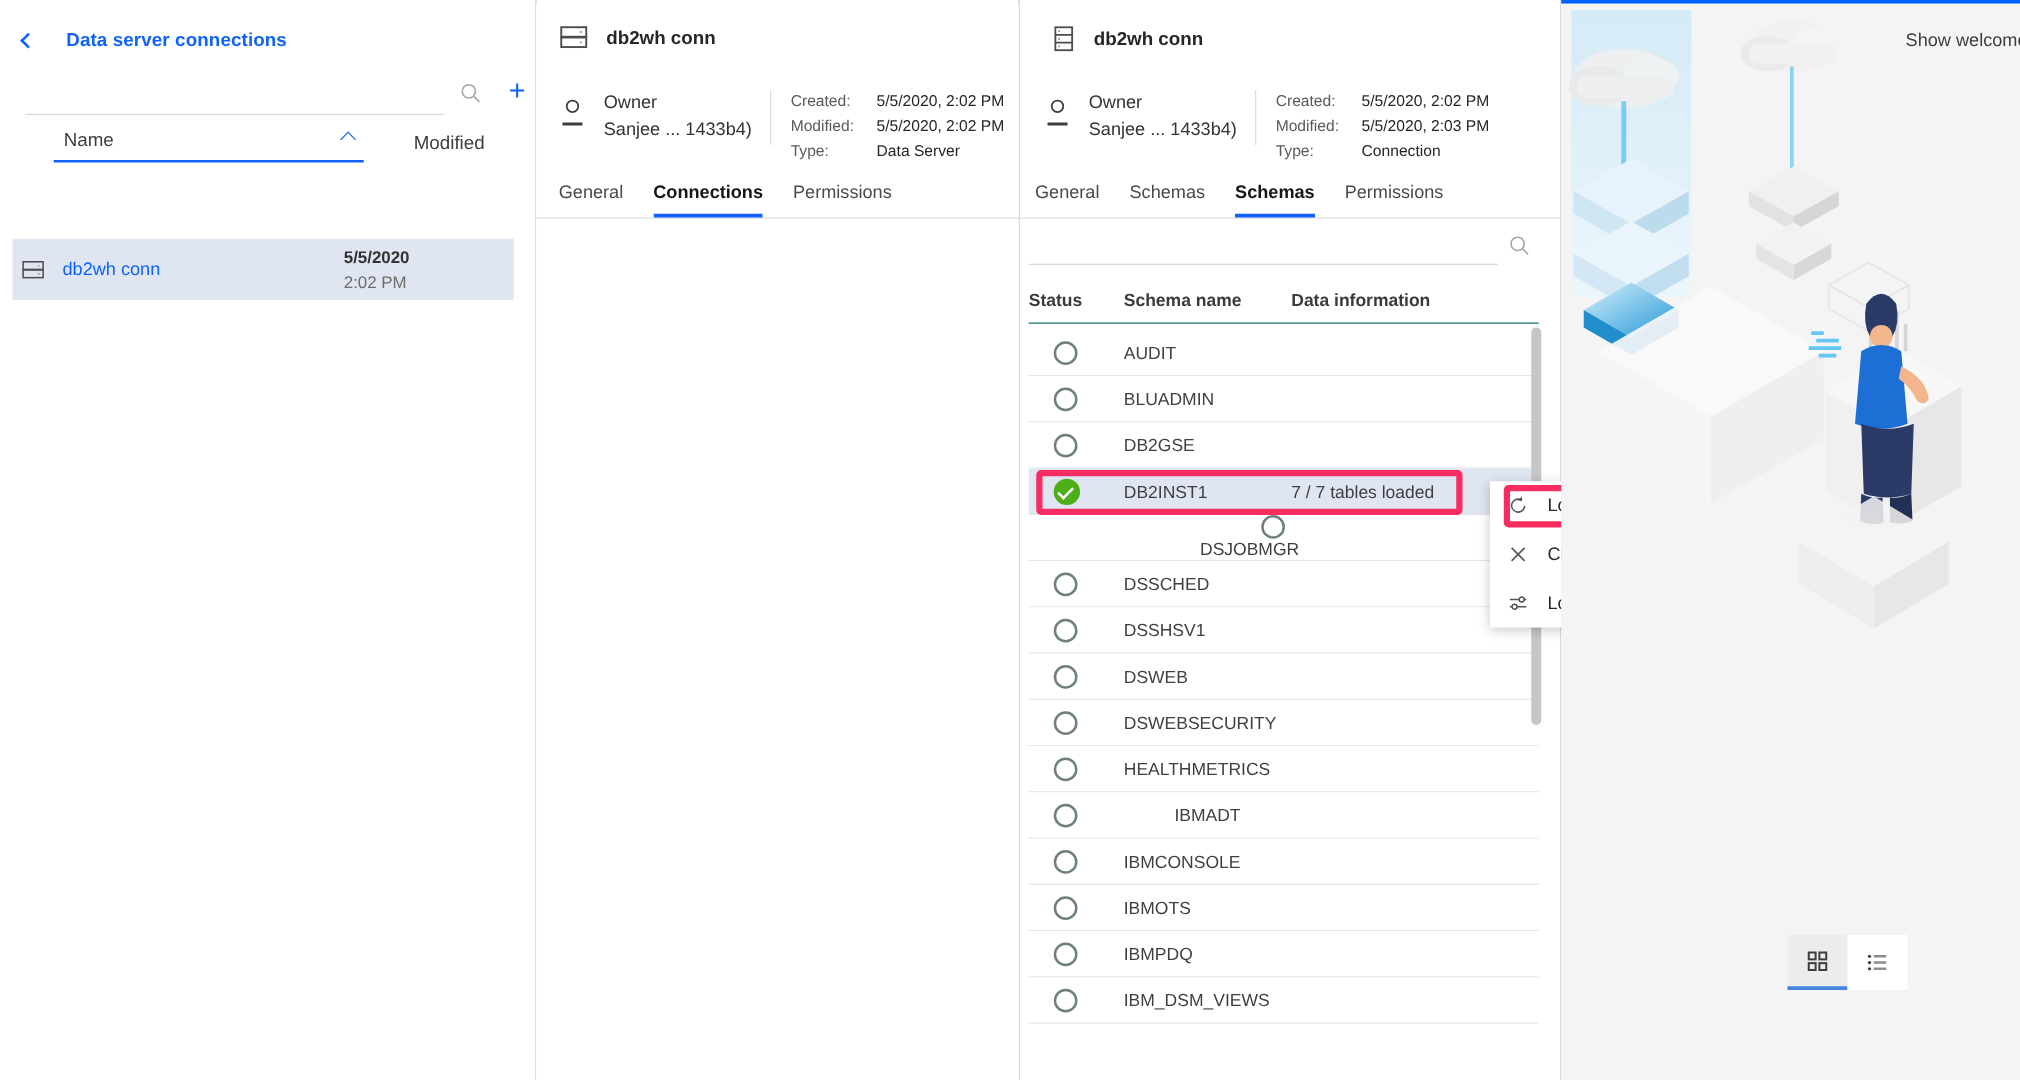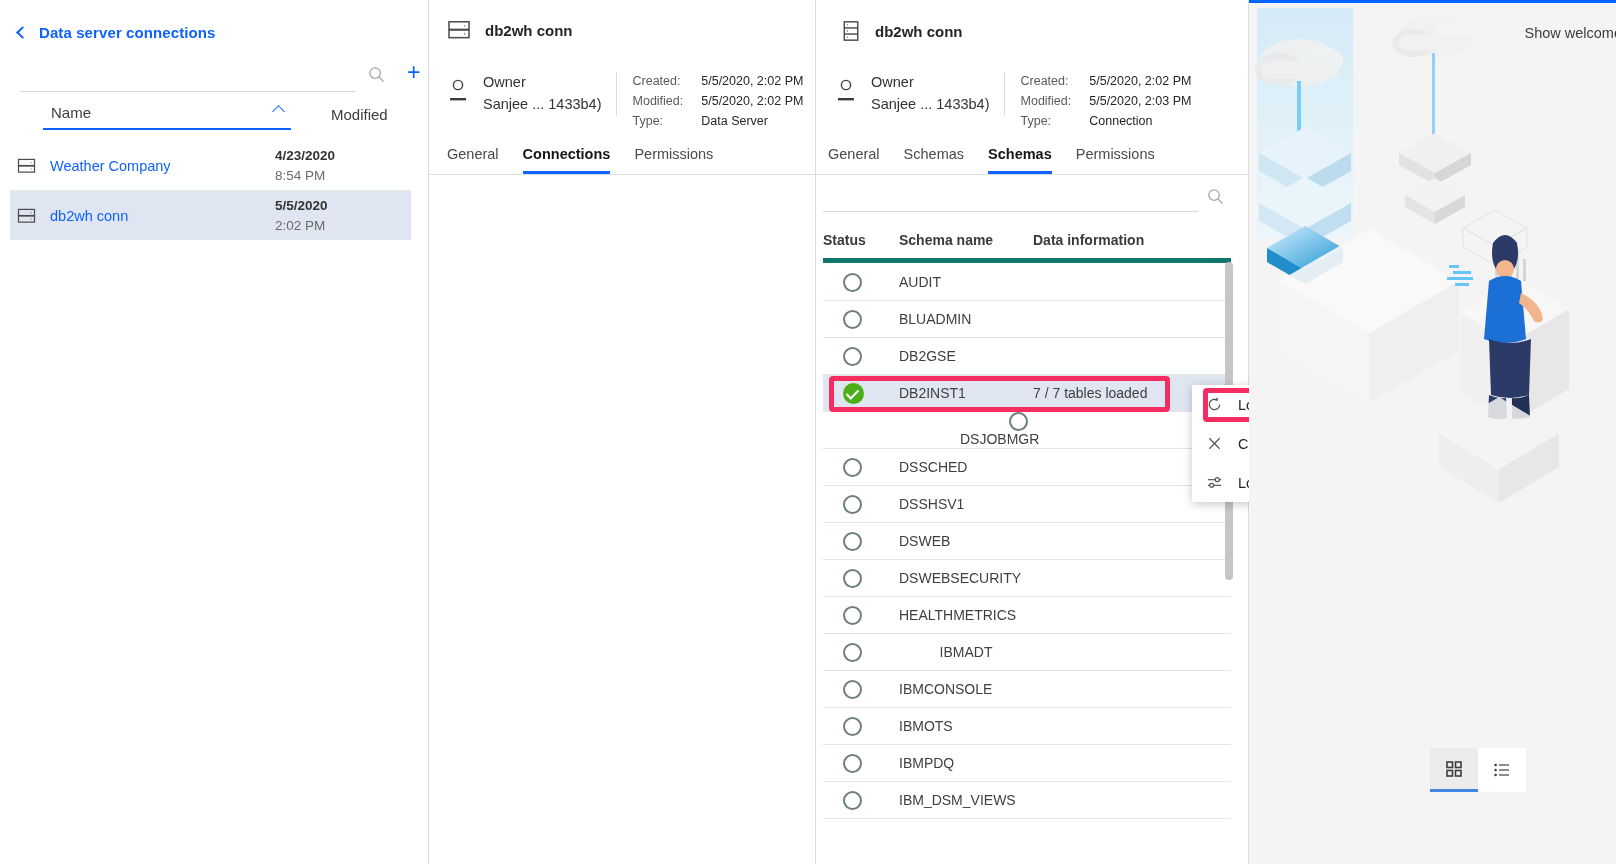--- a/index.html
+++ b/index.html
@@ -12,21 +12,21 @@
   .app { position: relative; width: 1616px; height: 864px; }
 
   .topbar { position:absolute; top:0; left:0; width:1616px; height:3px; background:#0062ff; }
 
   
   .panel { position:absolute; top:0; height:864px; background:#fff; }
   .panel-divider { position:absolute; top:0; width:1px; height:864px; background:#dcdcdc; }
 
   
   #panel1 { left:0; width:428px; }
-  .back-row { position:absolute; left:18px; top:24px; display:flex; align-items:center; gap:12px; cursor:pointer; }
+  .back-row { position:absolute; left:18px; top:24px; display:flex; align-items:center; gap:26px; cursor:pointer; }
   .chev-left { width:9px; height:9px; border-left:2px solid #0f62fe; border-bottom:2px solid #0f62fe; transform:rotate(45deg); display:inline-block; }
   .back-title { font-size:15px; font-weight:bold; color:#0f62fe; letter-spacing:.1px; }
 
   .search-row { position:absolute; left:20px; top:58px; width:390px; height:36px; }
   .search-input { width:335px; height:34px; border:none; border-bottom:1px solid #d8d8d8;
                   background:transparent; outline:none; font-size:14px; color:#333;
                   font-family:"Liberation Sans", sans-serif; padding:0 2px 4px 2px; }
   .icon-btn { position:absolute; background:none; border:none; cursor:pointer; padding:0; }
   .mag { width:17px; height:17px; }
   .mag circle { fill:none; stroke:#a8a8a8; stroke-width:1.4; }
@@ -65,21 +65,21 @@
 
   
   #panel2 { left:429px; width:386px; }
   .sub-ico { width:16px; height:18px; }
   .sub-ico rect { fill:none; stroke:#4d4d4d; stroke-width:1.2; }
   .sub-ico line { stroke:#4d4d4d; stroke-width:1.2; }
 
   
   #panel3 { left:816px; width:432px; }
   .sch-head { position:absolute; display:flex; font-size:14px; font-weight:bold; color:#3a3a3a;
-              border-bottom:5px solid #0f766e; padding-bottom:10px; }
+              border-bottom:1px solid #0f766e; padding-bottom:10px; }
   .sch-row { position:absolute; display:flex; align-items:center; border-bottom:1px solid #e5e5e5;
              font-size:14px; color:#3f3f3f; background:#fff; }
   .sch-row.sel { background:#dfe6f2; }
   .st-circle { width:19px; height:19px; border-radius:50%; border:2.6px solid #6f7f7f; }
   .st-check { width:21px; height:21px; border-radius:50%; background:#4caf17; position:relative; }
   .st-check:after { content:""; position:absolute; left:6px; top:4px; width:5px; height:10px;
                     border-right:2.2px solid #fff; border-bottom:2.2px solid #fff; transform:rotate(45deg); }
 
   .vscroll { position:absolute; width:8px; border-radius:4px; background:#c6c6c6; }
 
@@ -128,33 +128,20 @@
         <div class="col-name">
           <span>Name</span>
           <span class="sort-asc"></span>
         </div>
       </div>
       <div style="margin-left:40px; padding-bottom:7px;">
         <span>Modified</span>
       </div>
     </div>
 
-    <div class="list-row" style="left:10px; top:141px; width:401px; height:50px;">
-      <svg class="srv-ico" viewBox="0 0 20 17" style="margin:0 14px 0 7px;">
-        <rect x="1.5" y="1.5" width="17" height="6.5"></rect>
-          <rect x="1.5" y="8.5" width="17" height="6.5"></rect>
-        <line x1="14.5" y1="4.8" x2="15.2" y2="4.8"></line>
-          <line x1="14.5" y1="11.8" x2="15.2" y2="11.8"></line>
-      </svg>
-      <span class="row-name" style="width:225px;">Weather Company</span>
-      <span class="row-date">
-        <b>4/23/2020</b>
-        <span>8:54 PM</span>
-      </span>
-    </div>
 
     <div class="list-row sel" style="left:10px; top:191px; width:401px; height:49px; border-bottom:none;">
       <svg class="srv-ico" viewBox="0 0 20 17" style="margin:0 14px 0 7px;">
         <rect x="1.5" y="1.5" width="17" height="6.5"></rect>
           <rect x="1.5" y="8.5" width="17" height="6.5"></rect>
         <line x1="14.5" y1="4.8" x2="15.2" y2="4.8"></line>
           <line x1="14.5" y1="11.8" x2="15.2" y2="11.8"></line>
       </svg>
       <span class="row-name" style="width:225px;">db2wh conn</span>
       <span class="row-date">

